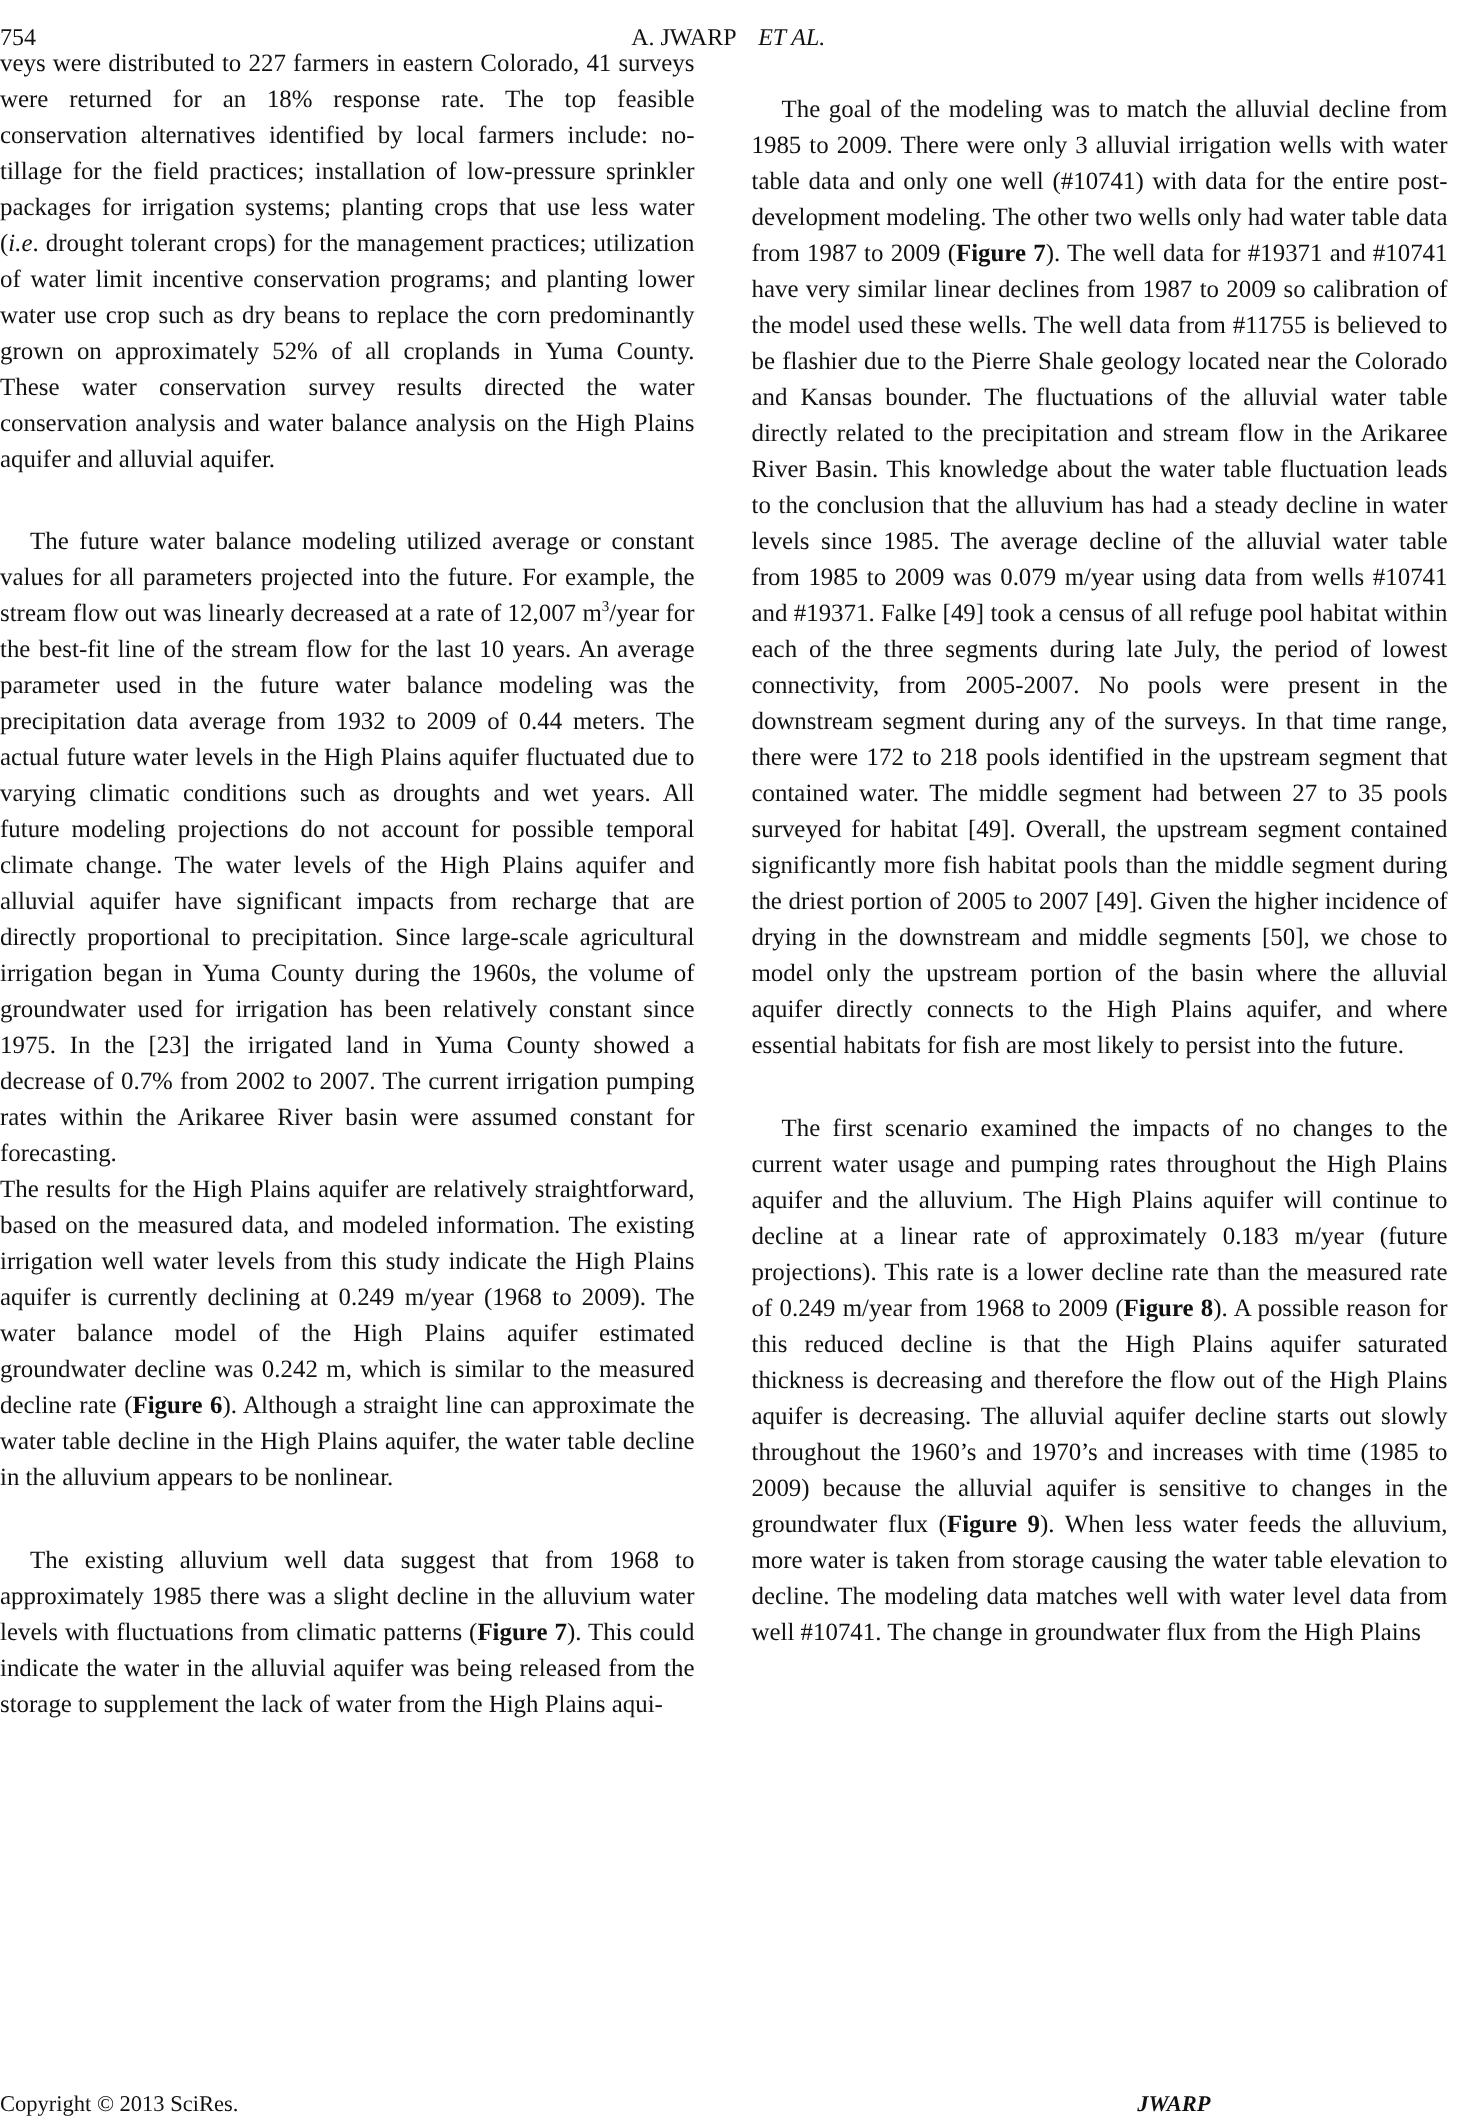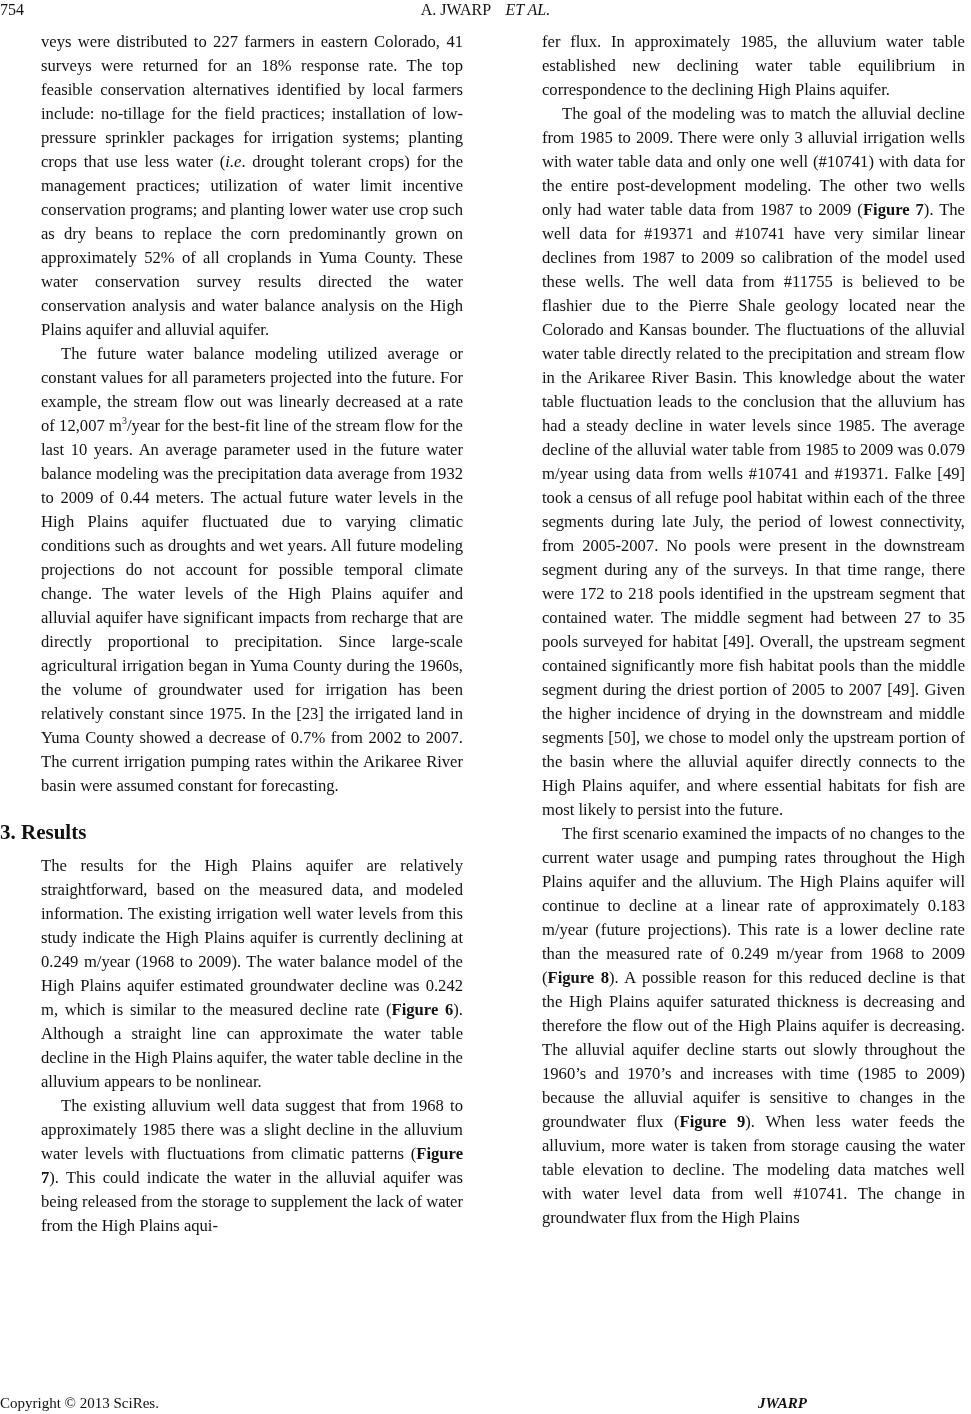--- a/index.html
+++ b/index.html
@@ -2,35 +2,35 @@
 <html><head>
   <meta charset="utf-8">
   <style>
     html, body { margin: 0; padding: 0; background: #ffffff; }
     body {
       width: 971px; height: 1414px; position: relative; overflow: hidden;
       font-family: "Liberation Serif", "DejaVu Serif", serif;
       color: #111111;
     }
     .header {
-      position: absolute; top: 0; left: 0; width: 971px; height: 24px;
+      position: absolute; top: 16px; left: 0; width: 971px; height: 24px;
       font-size: 16px; line-height: 20px;
     }
     .page-number { position: absolute; left: 0; top: 0; }
     .running-head { position: absolute; left: 0; width: 971px; text-align: center; top: 0; }
     .running-head .it { font-style: italic; margin-left: 11px; }
     .col {
       position: absolute; top: 30px; width: 463px;
       font-size: 16.6px; line-height: 24px;
       text-align: justify; hyphens: none;
     }
     .col-left { left: 0; }
     .col-right { left: 501px; width: 464px; }
-    .col p { margin: 0; text-indent: 0; padding-left: 41px; }
-    .col p.indent { text-indent: 20px; }
+    .col p { margin: 0; text-indent: 0; }
+    .col p.indent { text-indent: 20px; margin-top: 31px; }
     .col p.noindent { text-indent: 0; }
     .section-heading {
       font-family: "Liberation Serif", serif;
       font-weight: bold; font-size: 21px; line-height: 28px;
       margin: 20px 0 8px 0;
     }
     b { font-weight: bold; }
     i { font-style: italic; }
     sup { font-size: 10px; line-height: 0; vertical-align: super; }
     .footer {
@@ -47,27 +47,25 @@
   <span class="page-number">754</span>
   <div class="running-head">
     <span>A. JWARP</span>
     <span class="it">ET   AL.</span>
   </div>
 </div>
 
 <div class="col col-left">
   <p class="noindent"><span>veys were distributed to 227 farmers in eastern Colorado, 41 surveys were returned for an 18% response rate. The top feasible conservation alternatives identified by local farmers include: no-tillage for the field practices; installation of low-pressure sprinkler packages for irrigation systems; planting crops that use less water (</span><i>i.e</i><span>. drought tolerant crops) for the management practices; utilization of water limit incentive conservation programs; and planting lower water use crop such as dry beans to replace the corn predominantly grown on approximately 52% of all croplands in Yuma County. These water conservation survey results directed the water conservation analysis and water balance analysis on the High Plains aquifer and alluvial aquifer.</span></p>
   <p class="indent"><span>The future water balance modeling utilized average or constant values for all parameters projected into the future. For example, the stream flow out was linearly decreased at a rate of 12,007 m</span><sup>3</sup><span>/year for the best-fit line of the stream flow for the last 10 years. An average parameter used in the future water balance modeling was the precipitation data average from 1932 to 2009 of 0.44 meters. The actual future water levels in the High Plains aquifer fluctuated due to varying climatic conditions such as droughts and wet years. All future modeling projections do not account for possible temporal climate change. The water levels of the High Plains aquifer and alluvial aquifer have significant impacts from recharge that are directly proportional to precipitation. Since large-scale agricultural irrigation began in Yuma County during the 1960s, the volume of groundwater used for irrigation has been relatively constant since 1975. In the [23] the irrigated land in Yuma County showed a decrease of 0.7% from 2002 to 2007. The current irrigation pumping rates within the Arikaree River basin were assumed constant for forecasting.</span></p>
-  <div class="section-heading">3. Results</div>
   <p class="noindent"><span>The results for the High Plains aquifer are relatively straightforward, based on the measured data, and modeled information. The existing irrigation well water levels from this study indicate the High Plains aquifer is currently declining at 0.249 m/year (1968 to 2009). The water balance model of the High Plains aquifer estimated groundwater decline was 0.242 m, which is similar to the measured decline rate (</span><b>Figure 6</b><span>). Although a straight line can approximate the water table decline in the High Plains aquifer, the water table decline in the alluvium appears to be nonlinear.</span></p>
   <p class="indent"><span>The existing alluvium well data suggest that from 1968 to approximately 1985 there was a slight decline in the alluvium water levels with fluctuations from climatic patterns (</span><b>Figure 7</b><span>). This could indicate the water in the alluvial aquifer was being released from the storage to supplement the lack of water from the High Plains aqui-</span></p>
 </div>
 
 <div class="col col-right">
-  <p class="noindent"><span>fer flux. In approximately 1985, the alluvium water table established new declining water table equilibrium in correspondence to the declining High Plains aquifer.</span></p>
   <p class="indent"><span>The goal of the modeling was to match the alluvial decline from 1985 to 2009. There were only 3 alluvial irrigation wells with water table data and only one well (#10741) with data for the entire post-development modeling. The other two wells only had water table data from 1987 to 2009 (</span><b>Figure 7</b><span>). The well data for #19371 and #10741 have very similar linear declines from 1987 to 2009 so calibration of the model used these wells. The well data from #11755 is believed to be flashier due to the Pierre Shale geology located near the Colorado and Kansas bounder. The fluctuations of the alluvial water table directly related to the precipitation and stream flow in the Arikaree River Basin. This knowledge about the water table fluctuation leads to the conclusion that the alluvium has had a steady decline in water levels since 1985. The average decline of the alluvial water table from 1985 to 2009 was 0.079 m/year using data from wells #10741 and #19371. Falke [49] took a census of all refuge pool habitat within each of the three segments during late July, the period of lowest connectivity, from 2005-2007. No pools were present in the downstream segment during any of the surveys. In that time range, there were 172 to 218 pools identified in the upstream segment that contained water. The middle segment had between 27 to 35 pools surveyed for habitat [49]. Overall, the upstream segment contained significantly more fish habitat pools than the middle segment during the driest portion of 2005 to 2007 [49]. Given the higher incidence of drying in the downstream and middle segments [50], we chose to model only the upstream portion of the basin where the alluvial aquifer directly connects to the High Plains aquifer, and where essential habitats for fish are most likely to persist into the future.</span></p>
   <p class="indent"><span>The first scenario examined the impacts of no changes to the current water usage and pumping rates throughout the High Plains aquifer and the alluvium. The High Plains aquifer will continue to decline at a linear rate of approximately 0.183 m/year (future projections). This rate is a lower decline rate than the measured rate of 0.249 m/year from 1968 to 2009 (</span><b>Figure 8</b><span>). A possible reason for this reduced decline is that the High Plains aquifer saturated thickness is decreasing and therefore the flow out of the High Plains aquifer is decreasing. The alluvial aquifer decline starts out slowly throughout the 1960’s and 1970’s and increases with time (1985 to 2009) because the alluvial aquifer is sensitive to changes in the groundwater flux (</span><b>Figure 9</b><span>). When less water feeds the alluvium, more water is taken from storage causing the water table elevation to decline. The modeling data matches well with water level data from well #10741. The change in groundwater flux from the High Plains</span></p>
 </div>
 
 <div class="footer">
   <span class="footer-left">Copyright © 2013 SciRes.</span>
   <span class="footer-right">JWARP</span>
 </div>
 
 </body></html>

